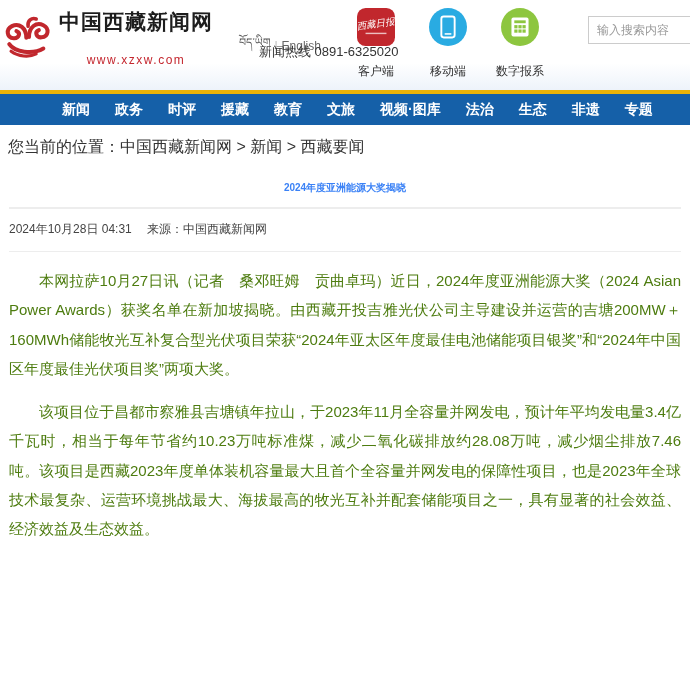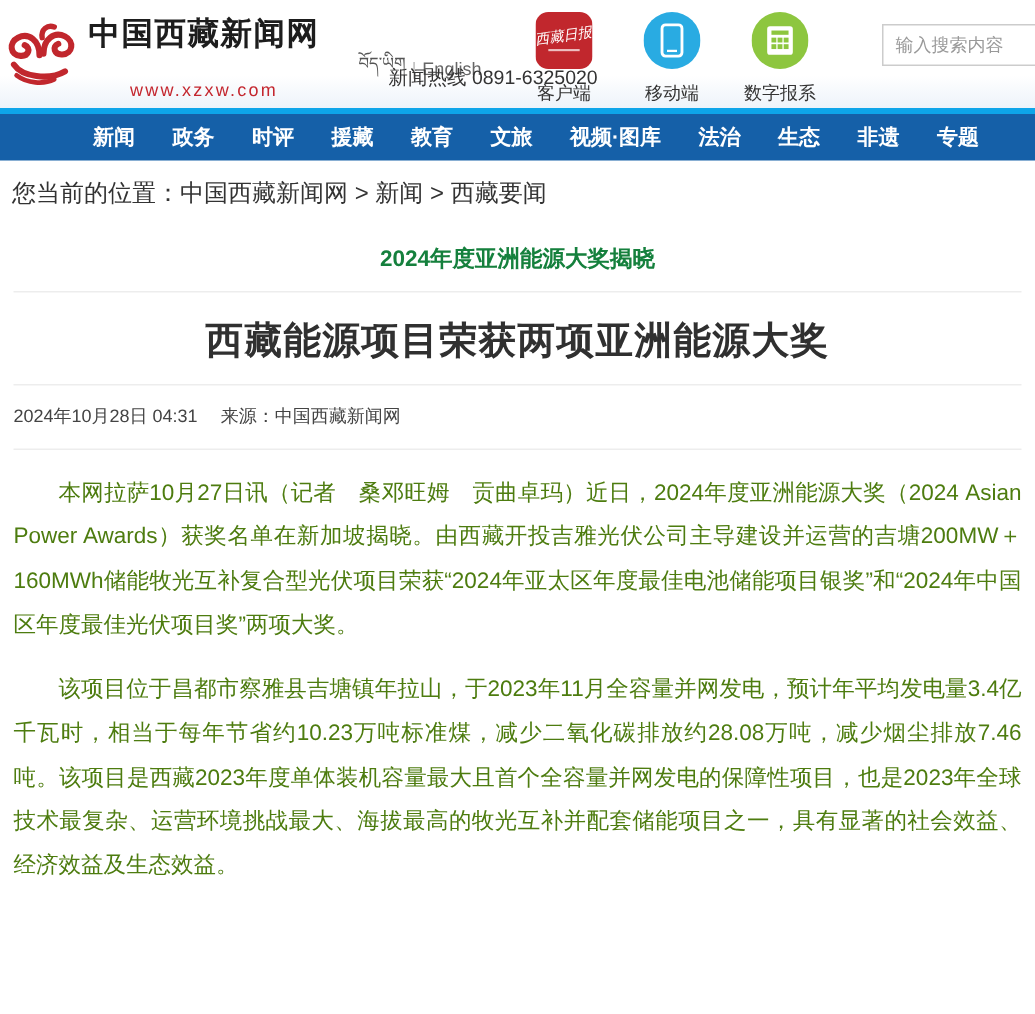--- a/index.html
+++ b/index.html
@@ -1,45 +1,45 @@
 <!DOCTYPE html>
 <html><head>
 <meta charset="utf-8">
 <style>
   html,body{margin:0;padding:0;background:#fff;}
   body{font-family:"Liberation Sans",sans-serif;}
   .page{position:relative;width:690px;height:676px;overflow:hidden;background:#fff;}
 
   
-  .header{position:relative;height:72px;background:linear-gradient(#ffffff 70%,#edf3fa 100%);}
+  .header{position:relative;height:90px;background:linear-gradient(#ffffff 70%,#edf3fa 100%);}
   .logo{position:absolute;left:2px;top:8px;display:flex;align-items:center;}
   .logo-text{margin-left:3px;display:flex;flex-direction:column;align-items:center;}
   .logo-title{font-family:"Liberation Serif",serif;font-weight:bold;font-size:21px;color:#1d1d1d;letter-spacing:1px;}
   .logo-url{color:#c4272f;font-size:12px;letter-spacing:1.5px;margin-top:17px;}
   .lang-row{position:absolute;left:239px;top:14px;font-size:12px;color:#666;display:flex;gap:4px;align-items:center;margin-top:16px;}
   .lang-row .tib{font-size:11px;color:#555;}
   .lang-row .sep{color:#bbb;}
   .hotline{position:absolute;left:239px;top:43px;font-size:13px;color:#333;margin-left:20px;}
   .apps{position:absolute;left:347px;top:8px;display:flex;gap:14px;}
   .app{display:flex;flex-direction:column;align-items:center;width:58px;cursor:pointer;}
-  .app-label{font-size:12px;color:#333;margin-top:3px;white-space:nowrap;}
+  .app-label{font-size:12px;color:#333;margin-top:13px;white-space:nowrap;}
   .search-wrap{position:absolute;left:588px;top:16px;}
   .search-wrap input{width:130px;height:28px;border:1px solid #ccc;font-size:12px;color:#333;padding:0 8px;box-sizing:border-box;outline:none;}
   .search-wrap input::placeholder{color:#999;}
 
   
-  .nav{height:31px;background:#1560a8;border-top:4px solid #0ea5e9;display:flex;align-items:center;padding-left:62px;gap:25px;}
+  .nav{height:31px;background:#1560a8;border-top:4px solid #eab308;display:flex;align-items:center;padding-left:62px;gap:25px;}
   .nav-item{color:#fff;font-size:14px;font-weight:bold;white-space:nowrap;cursor:pointer;}
 
   
   .breadcrumb{padding:12px 8px 10px 8px;font-size:16px;color:#333;}
 
   
   .article{padding:0 9px;}
-  .supertitle{text-align:center;font-size:15px;font-weight:bold;color:#15803d;padding:13px 0 12px;}
+  .supertitle{text-align:center;font-size:10px;font-weight:bold;color:#3b82f6;padding:13px 0 12px;}
   .rule{border:0;border-top:1px solid #ededed;margin:0;}
   .title{text-align:center;font-size:25px;font-weight:bold;color:#303030;padding:15px 0 13px;letter-spacing:1px;}
   .meta{font-size:12px;color:#444;padding:12px 0 13px;}
   .meta .src{margin-left:12px;}
   .body p{font-size:15px;line-height:1.95;color:#4d7c0f;text-indent:2em;margin:14px 0;text-align:justify;}
 </style>
 </head>
 <body>
 
 <div class="page">
@@ -129,21 +129,20 @@
     <span class="nav-item">专题</span>
   </div>
 
   <div class="breadcrumb">
     <span>您当前的位置：</span><span>中国西藏新闻网 &gt; 新闻 &gt; 西藏要闻</span>
   </div>
 
   <div class="article">
     <div class="supertitle">2024年度亚洲能源大奖揭晓</div>
     <hr class="rule">
-    <div class="title">西藏能源项目荣获两项亚洲能源大奖</div>
     <hr class="rule">
     <div class="meta">
       <span>2024年10月28日 04:31</span>
       <span class="src">来源：中国西藏新闻网</span>
     </div>
     <hr class="rule">
     <div class="body">
       <p>本网拉萨10月27日讯（记者　桑邓旺姆　贡曲卓玛）近日，2024年度亚洲能源大奖（2024 Asian Power Awards）获奖名单在新加坡揭晓。由西藏开投吉雅光伏公司主导建设并运营的吉塘200MW＋160MWh储能牧光互补复合型光伏项目荣获“2024年亚太区年度最佳电池储能项目银奖”和“2024年中国区年度最佳光伏项目奖”两项大奖。</p>
       <p>该项目位于昌都市察雅县吉塘镇年拉山，于2023年11月全容量并网发电，预计年平均发电量3.4亿千瓦时，相当于每年节省约10.23万吨标准煤，减少二氧化碳排放约28.08万吨，减少烟尘排放7.46吨。该项目是西藏2023年度单体装机容量最大且首个全容量并网发电的保障性项目，也是2023年全球技术最复杂、运营环境挑战最大、海拔最高的牧光互补并配套储能项目之一，具有显著的社会效益、经济效益及生态效益。</p>
 

